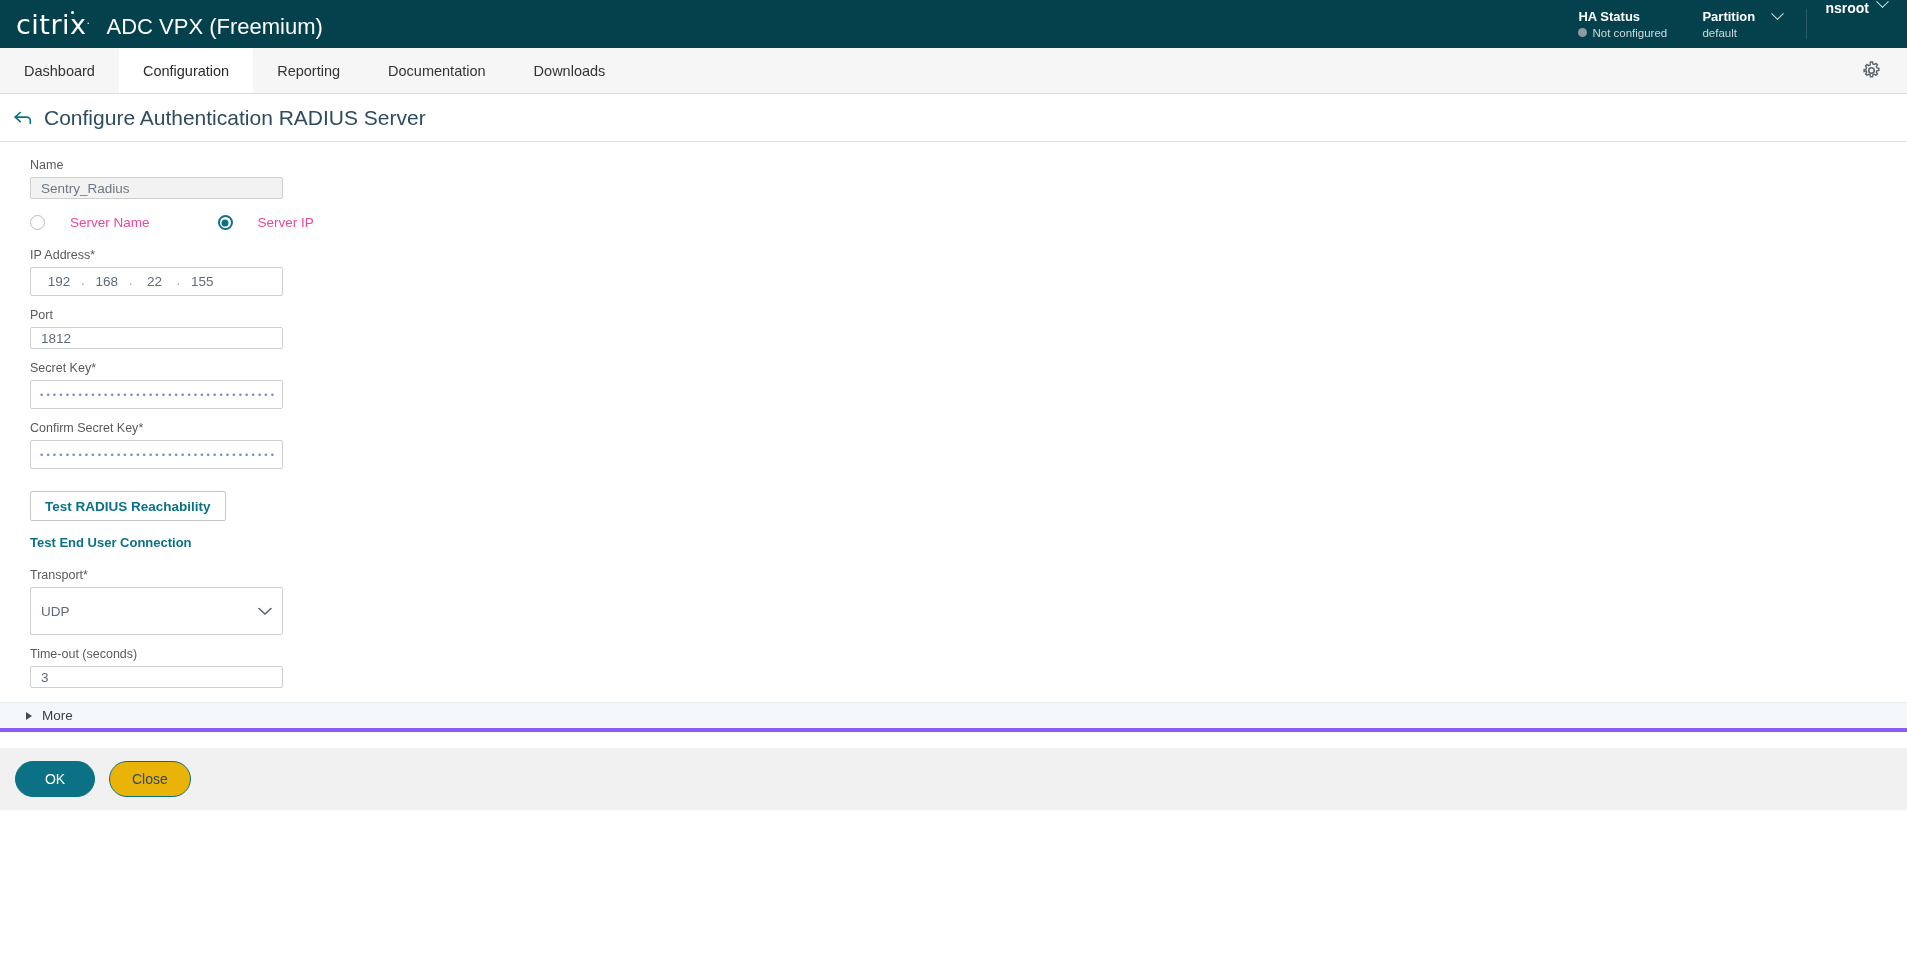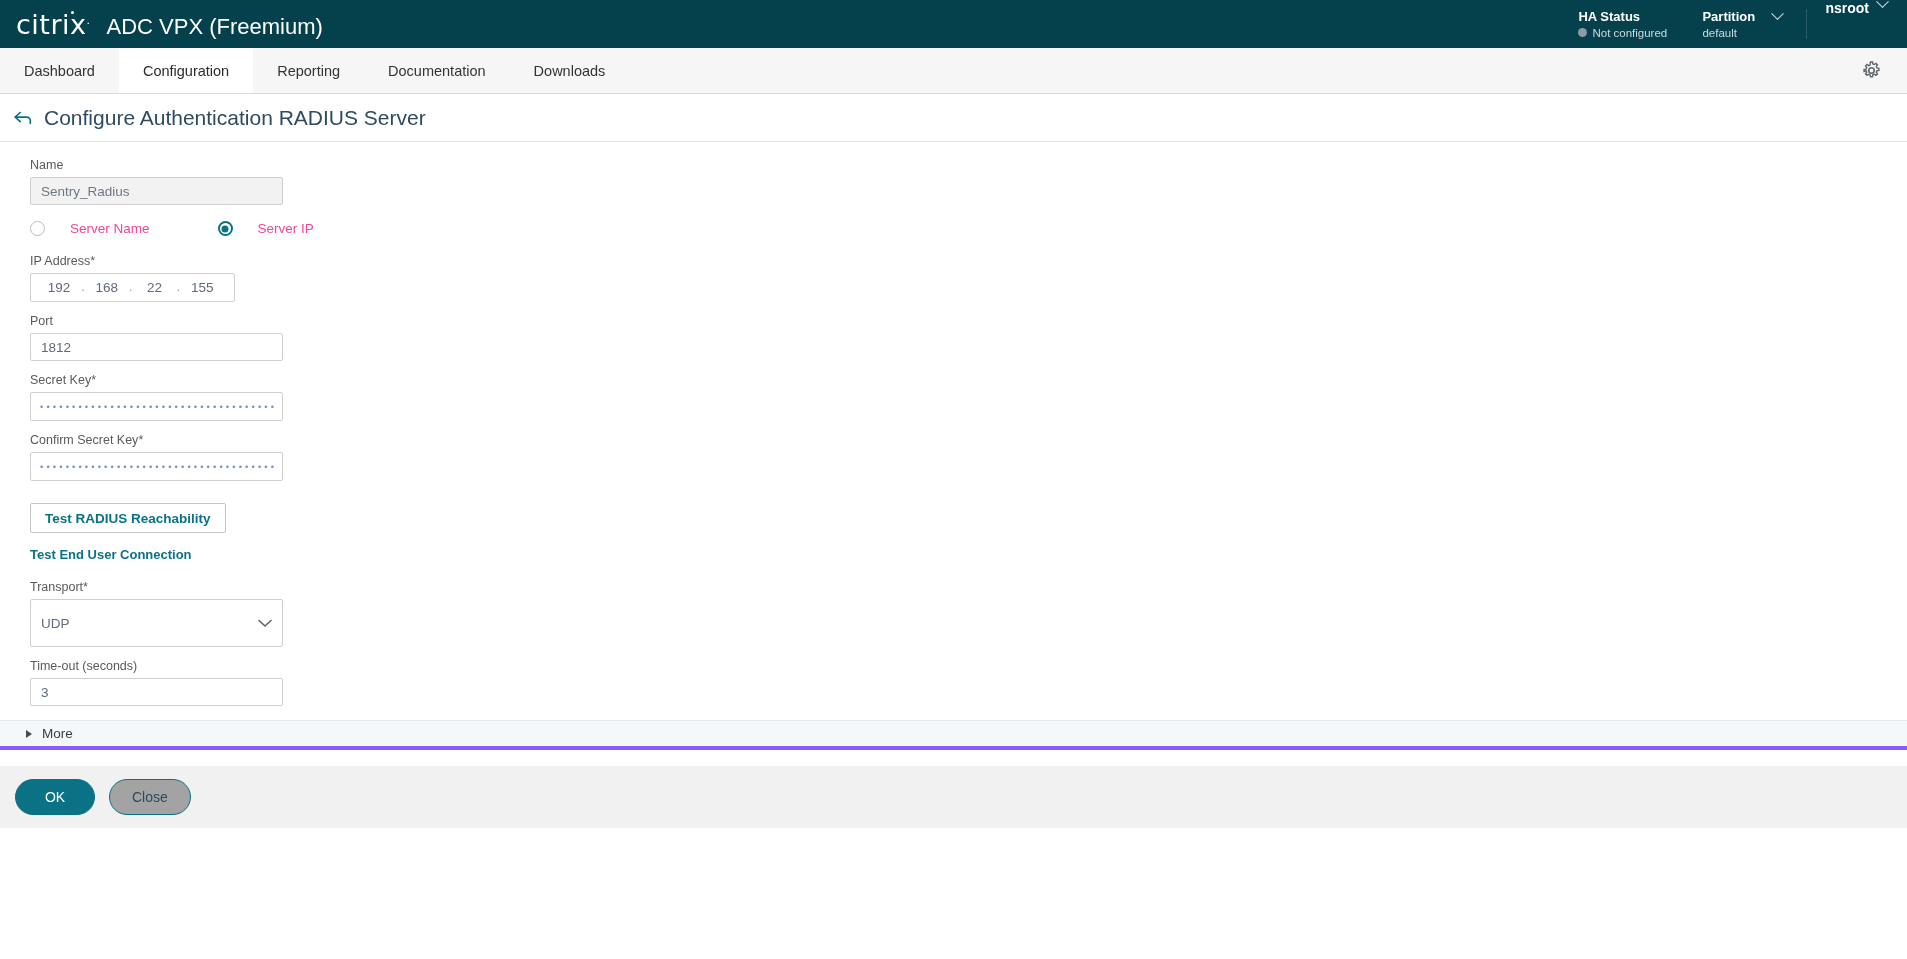--- a/index.html
+++ b/index.html
@@ -190,21 +190,21 @@
   .field-label {
     font-size: 12.5px;
     color: #5a5a5a;
     margin-bottom: 5px;
     display: block;
   }
   .req { color: #5a5a5a; }
 
   .text-input {
     width: 253px;
-    height: 28px;
+    height: 22px;
     border: 1px solid #cfcfcf;
     border-radius: 2px;
     font-size: 13.5px;
     color: #5f6b7a;
     padding: 0 10px;
     background: #ffffff;
     font-family: "Liberation Sans", sans-serif;
     outline: none;
   }
   .text-input.readonly {
@@ -245,21 +245,21 @@
     position: absolute;
     left: 50%; top: 50%;
     transform: translate(-50%,-50%);
     width: 7px; height: 7px;
     border-radius: 50%;
     background: #0b7285;
   }
 
   
   .ip-input {
-    width: 205px;
+    width: 253px;
     height: 29px;
     border: 1px solid #cfcfcf;
     border-radius: 2px;
     display: flex;
     align-items: center;
     padding: 0 8px;
     background: #fff;
   }
   .ip-octet {
     width: 40px;
@@ -382,21 +382,21 @@
     cursor: pointer;
     font-family: "Liberation Sans", sans-serif;
     padding: 0 22px;
   }
   .btn-primary {
     background: #0b7285;
     border: 1px solid #0b7285;
     color: #ffffff;
   }
   .btn-secondary {
-    background: #a3a3a3;
+    background: #eab308;
     border: 1px solid #0b7285;
     color: #2b4a5e;
     text-align: center;
   }
   .page-bottom { background: #ffffff; flex: 1; }
 </style>
 </head>
 <body>
 
 <div class="topbar">

